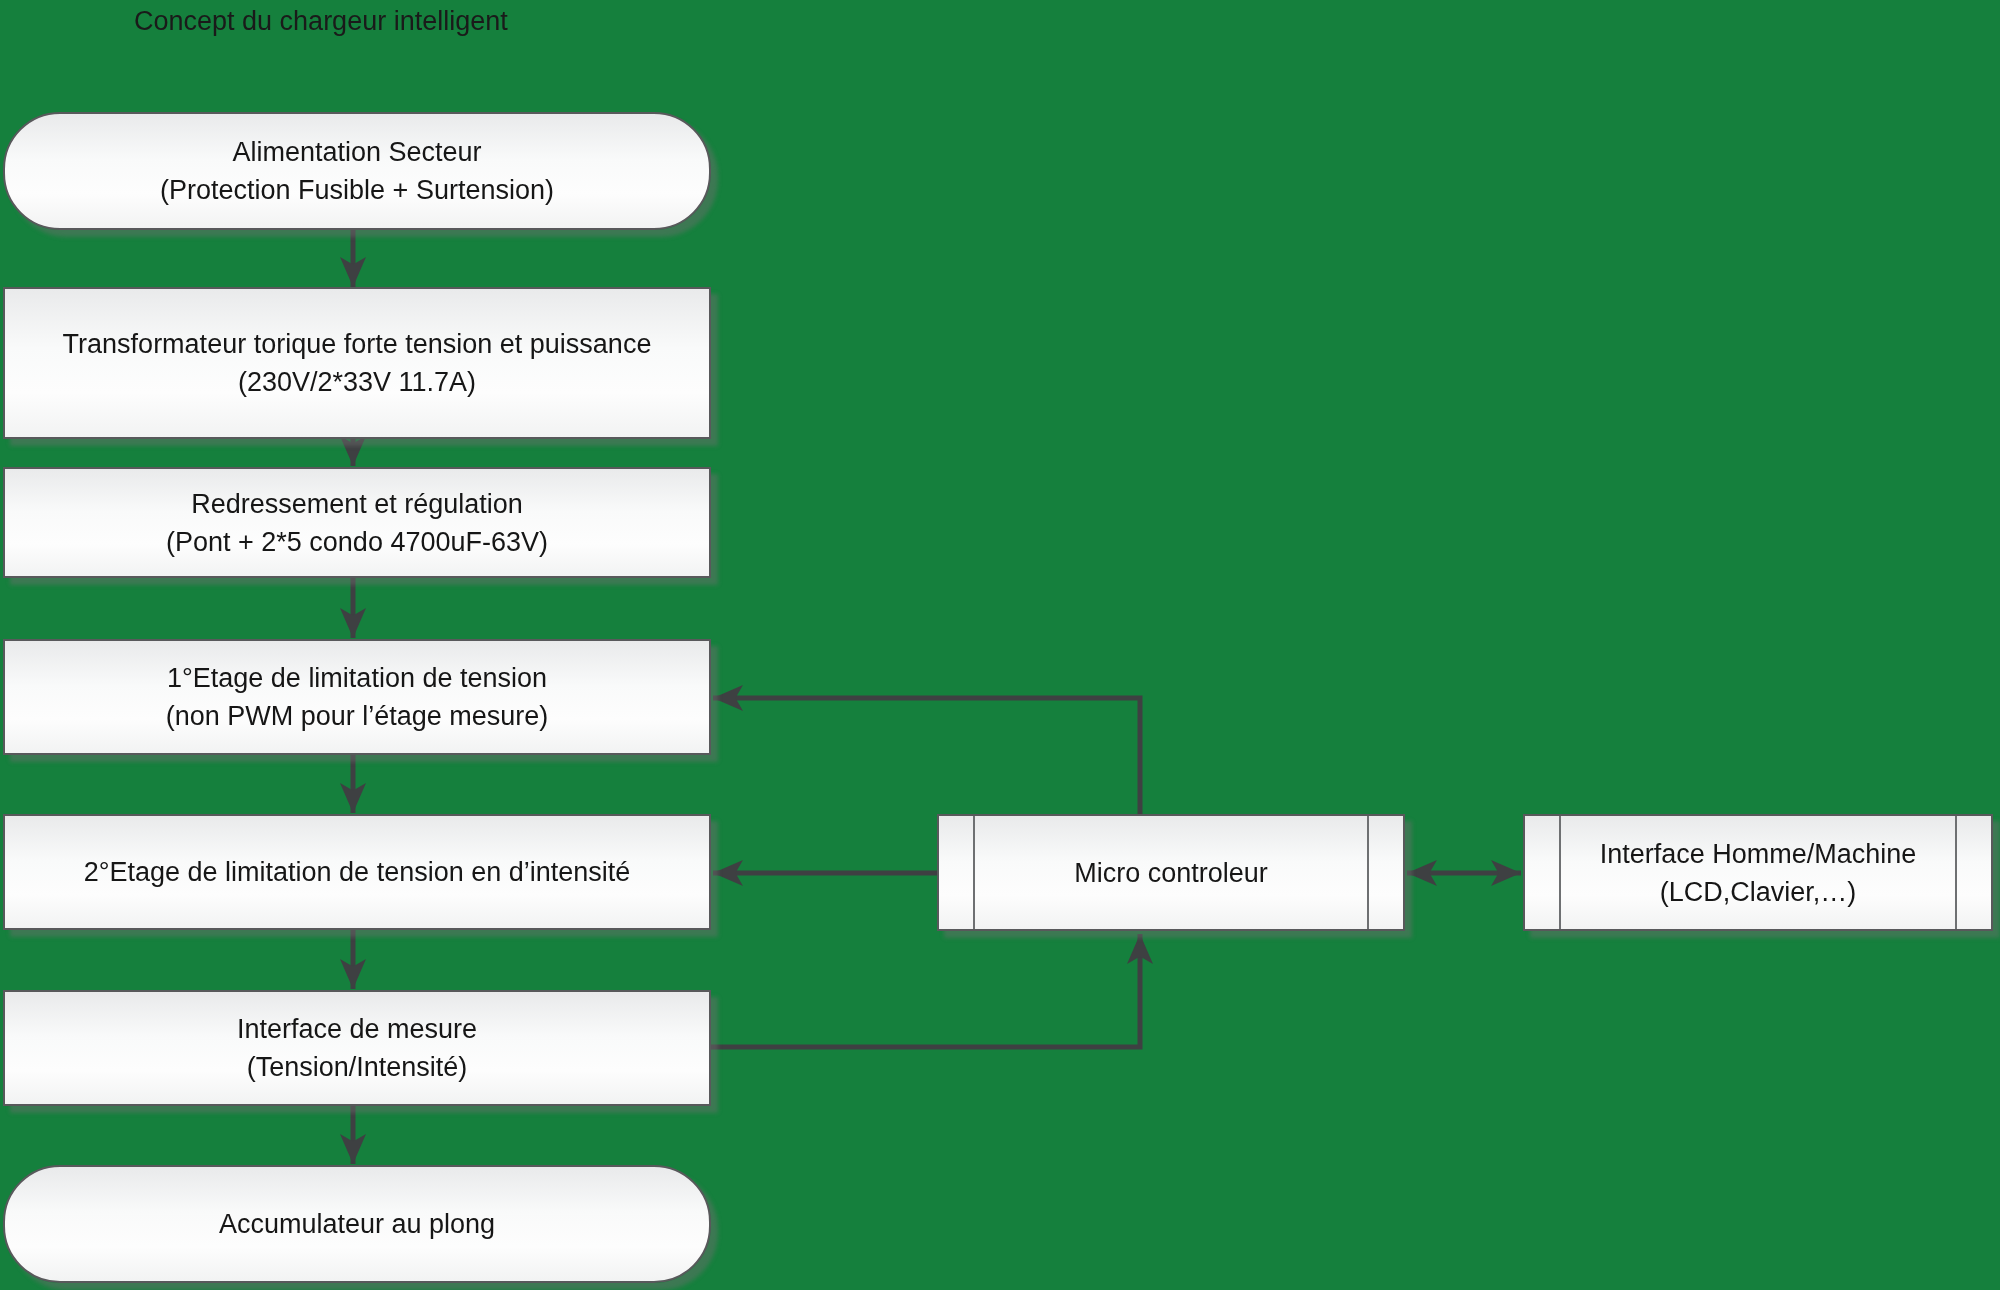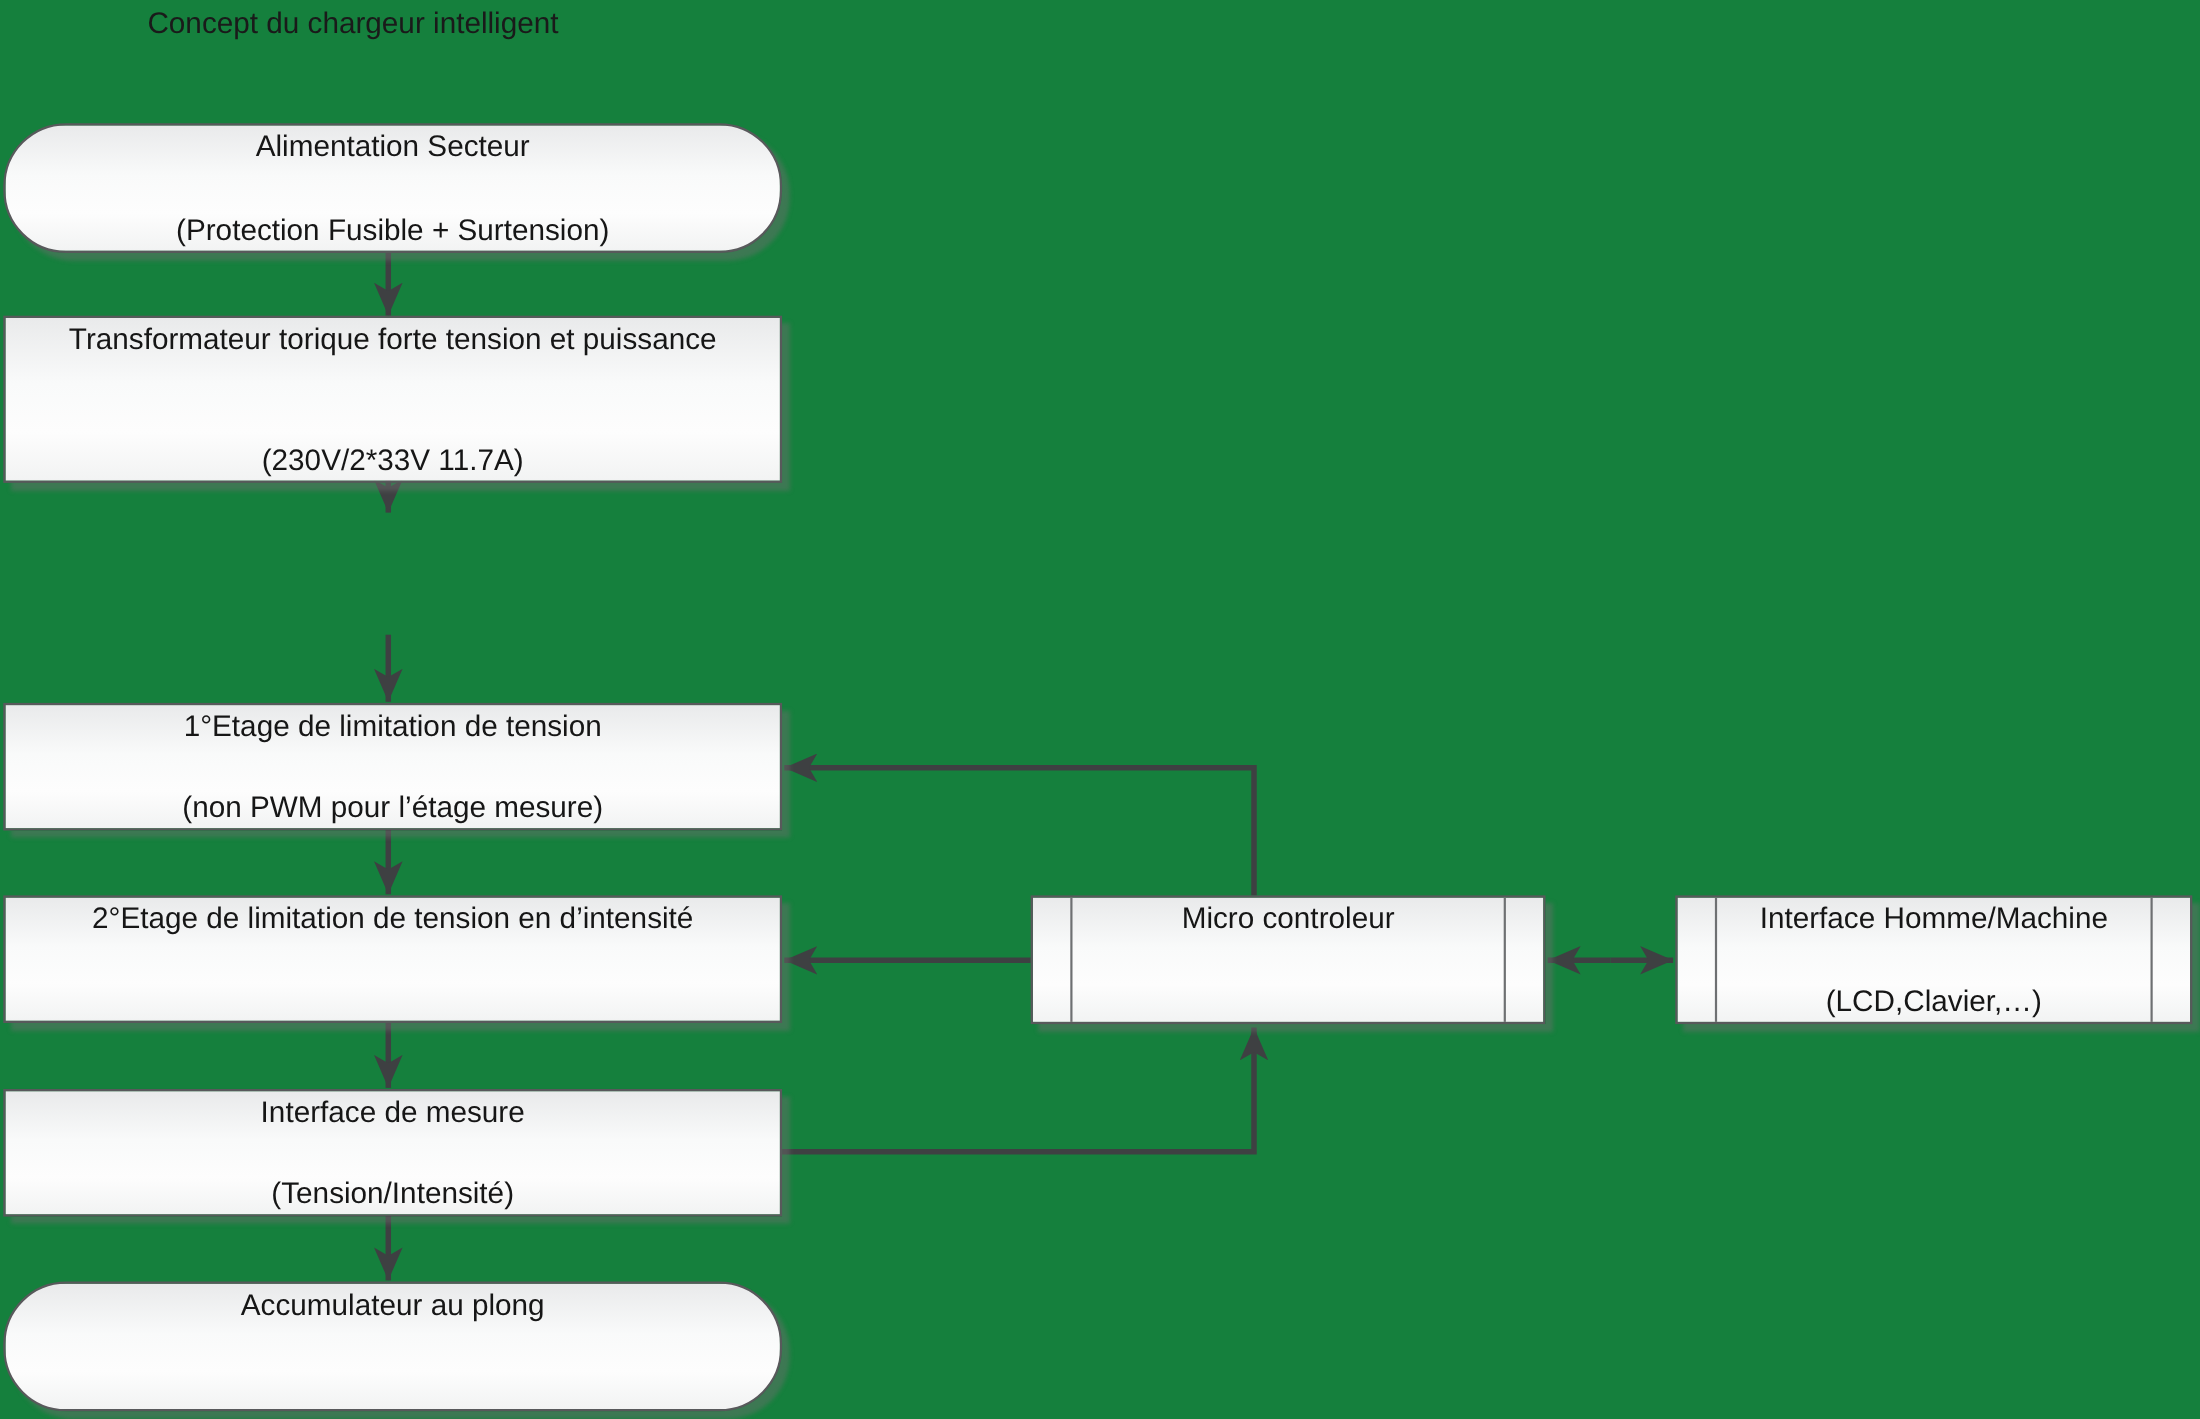--- a/index.html
+++ b/index.html
@@ -16,21 +16,21 @@
     font-size:27px;line-height:34px;
     color:#1a1a1a;
     white-space:nowrap;
   }
   .node{
     position:absolute;
     box-sizing:border-box;
     border:2px solid #58595b;
     background:linear-gradient(180deg,#e9eaeb 0%,#f9fafa 40%,#fdfdfd 70%,#f2f3f3 100%);
     box-shadow:7px 7px 4px rgba(110,110,110,0.45);
-    display:flex;flex-direction:column;justify-content:space-between;align-items:center;
+    display:flex;flex-direction:column;justify-content:center;align-items:center;
     text-align:center;
     font-size:27px;line-height:38px;
   }
   .stadium{border-radius:57px;border-width:2px;}
   .node span{display:block;white-space:nowrap;}
   .bar{
     position:absolute;top:0;bottom:0;width:0;
     border-left:2px solid #6e7072;
   }
   .bar-l{left:34px;}
@@ -83,20 +83,24 @@
   <div class="node stadium" id="n-alimentation">
     <span>Alimentation Secteur</span>
     <span>(Protection Fusible + Surtension)</span>
   </div>
 
   <div class="node" id="n-transformateur">
     <span>Transformateur torique forte tension et puissance</span>
     <span>(230V/2*33V 11.7A)</span>
   </div>
 
+  <div class="node" id="n-redressement">
+    <span>Redressement et régulation</span>
+    <span>(Pont + 2*5 condo 4700uF-63V)</span>
+  </div>
 
   <div class="node" id="n-etage1">
     <span>1°Etage de limitation de tension</span>
     <span>(non PWM pour l’étage mesure)</span>
   </div>
 
   <div class="node" id="n-etage2">
     <span>2°Etage de limitation de tension en d’intensité</span>
   </div>
 

